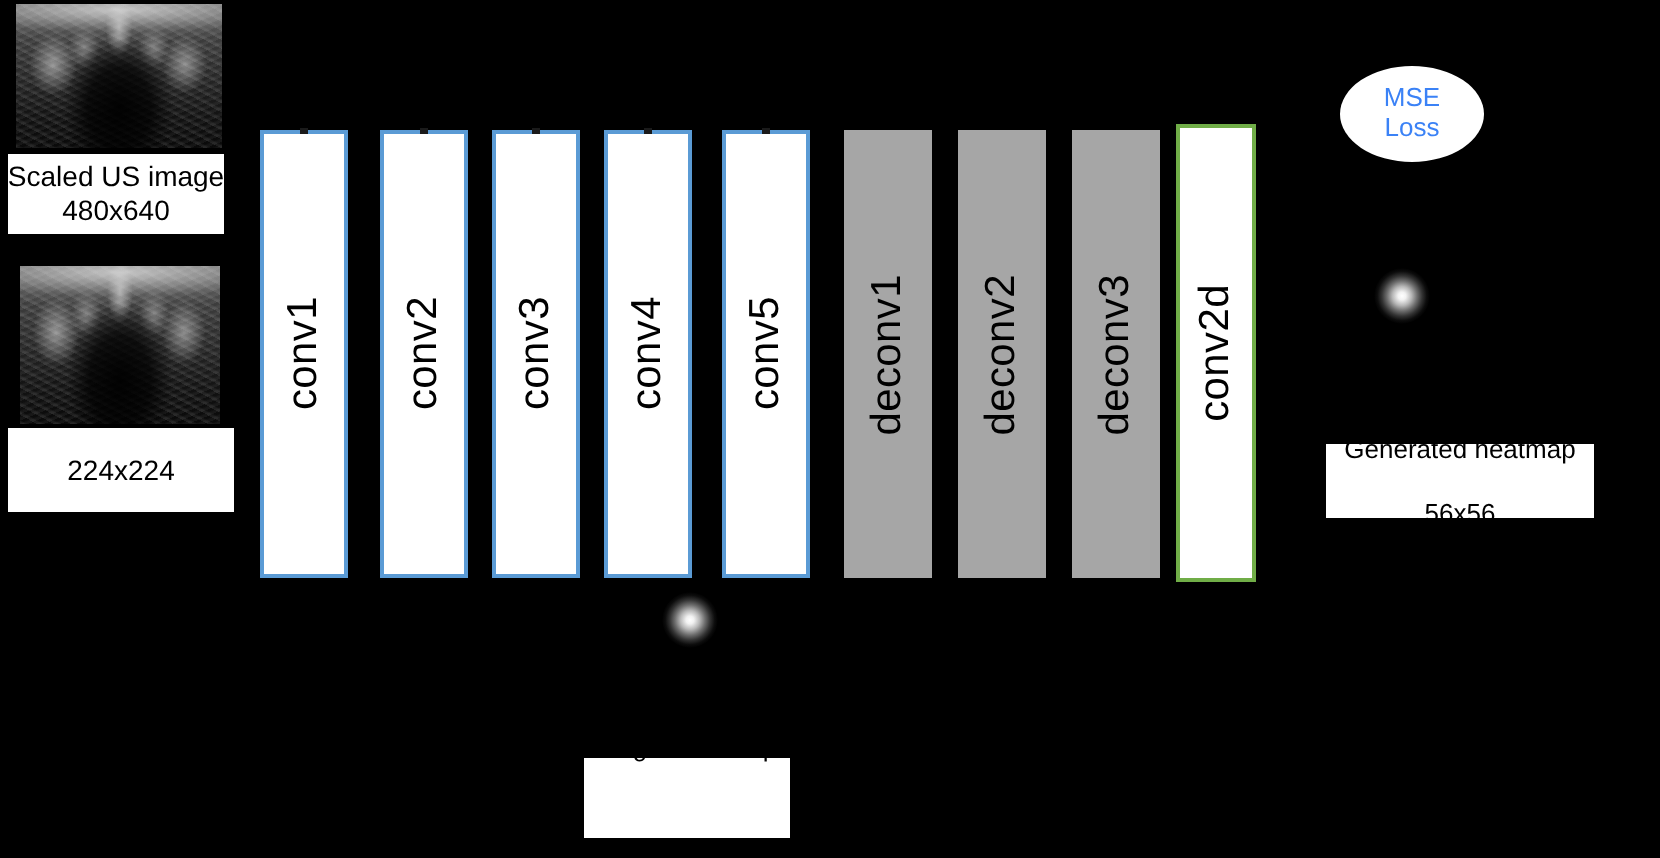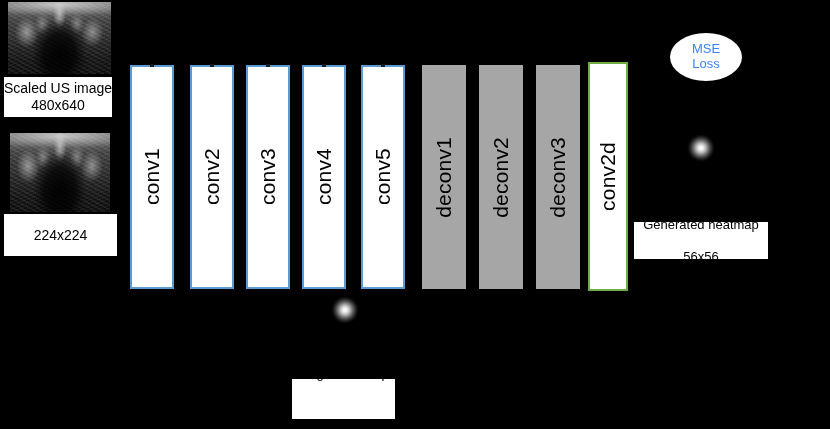--- a/index.html
+++ b/index.html
@@ -172,21 +172,21 @@
 
   <div class="blob" style="left:331px; top:296px; width:28px; height:28px;"></div>
 
   <div class="caption-box" style="left:291px; top:378px; width:105px; height:42px; font-size:13px;gap:36px;">
     <span class="ln">Target heatmap</span>
     <span class="ln">56x56</span>
   </div>
 
   <div class="blob" style="left:687px; top:134px; width:28px; height:28px;"></div>
 
-  <div class="caption-box" style="left:633px; top:221px; width:136px; height:39px; font-size:13px;gap:16px;">
+  <div class="caption-box" style="left:662px; top:221px; width:136px; height:39px; font-size:13px;gap:16px;">
     <span class="ln">Generated heatmap</span>
     <span class="ln">56x56</span>
   </div>
 
   <div class="ellipse" style="left:670px; top:33px; width:72px; height:48px; font-size:13px;">
     <span class="ln">MSE</span>
     <span class="ln">Loss</span>
   </div>
 
 

